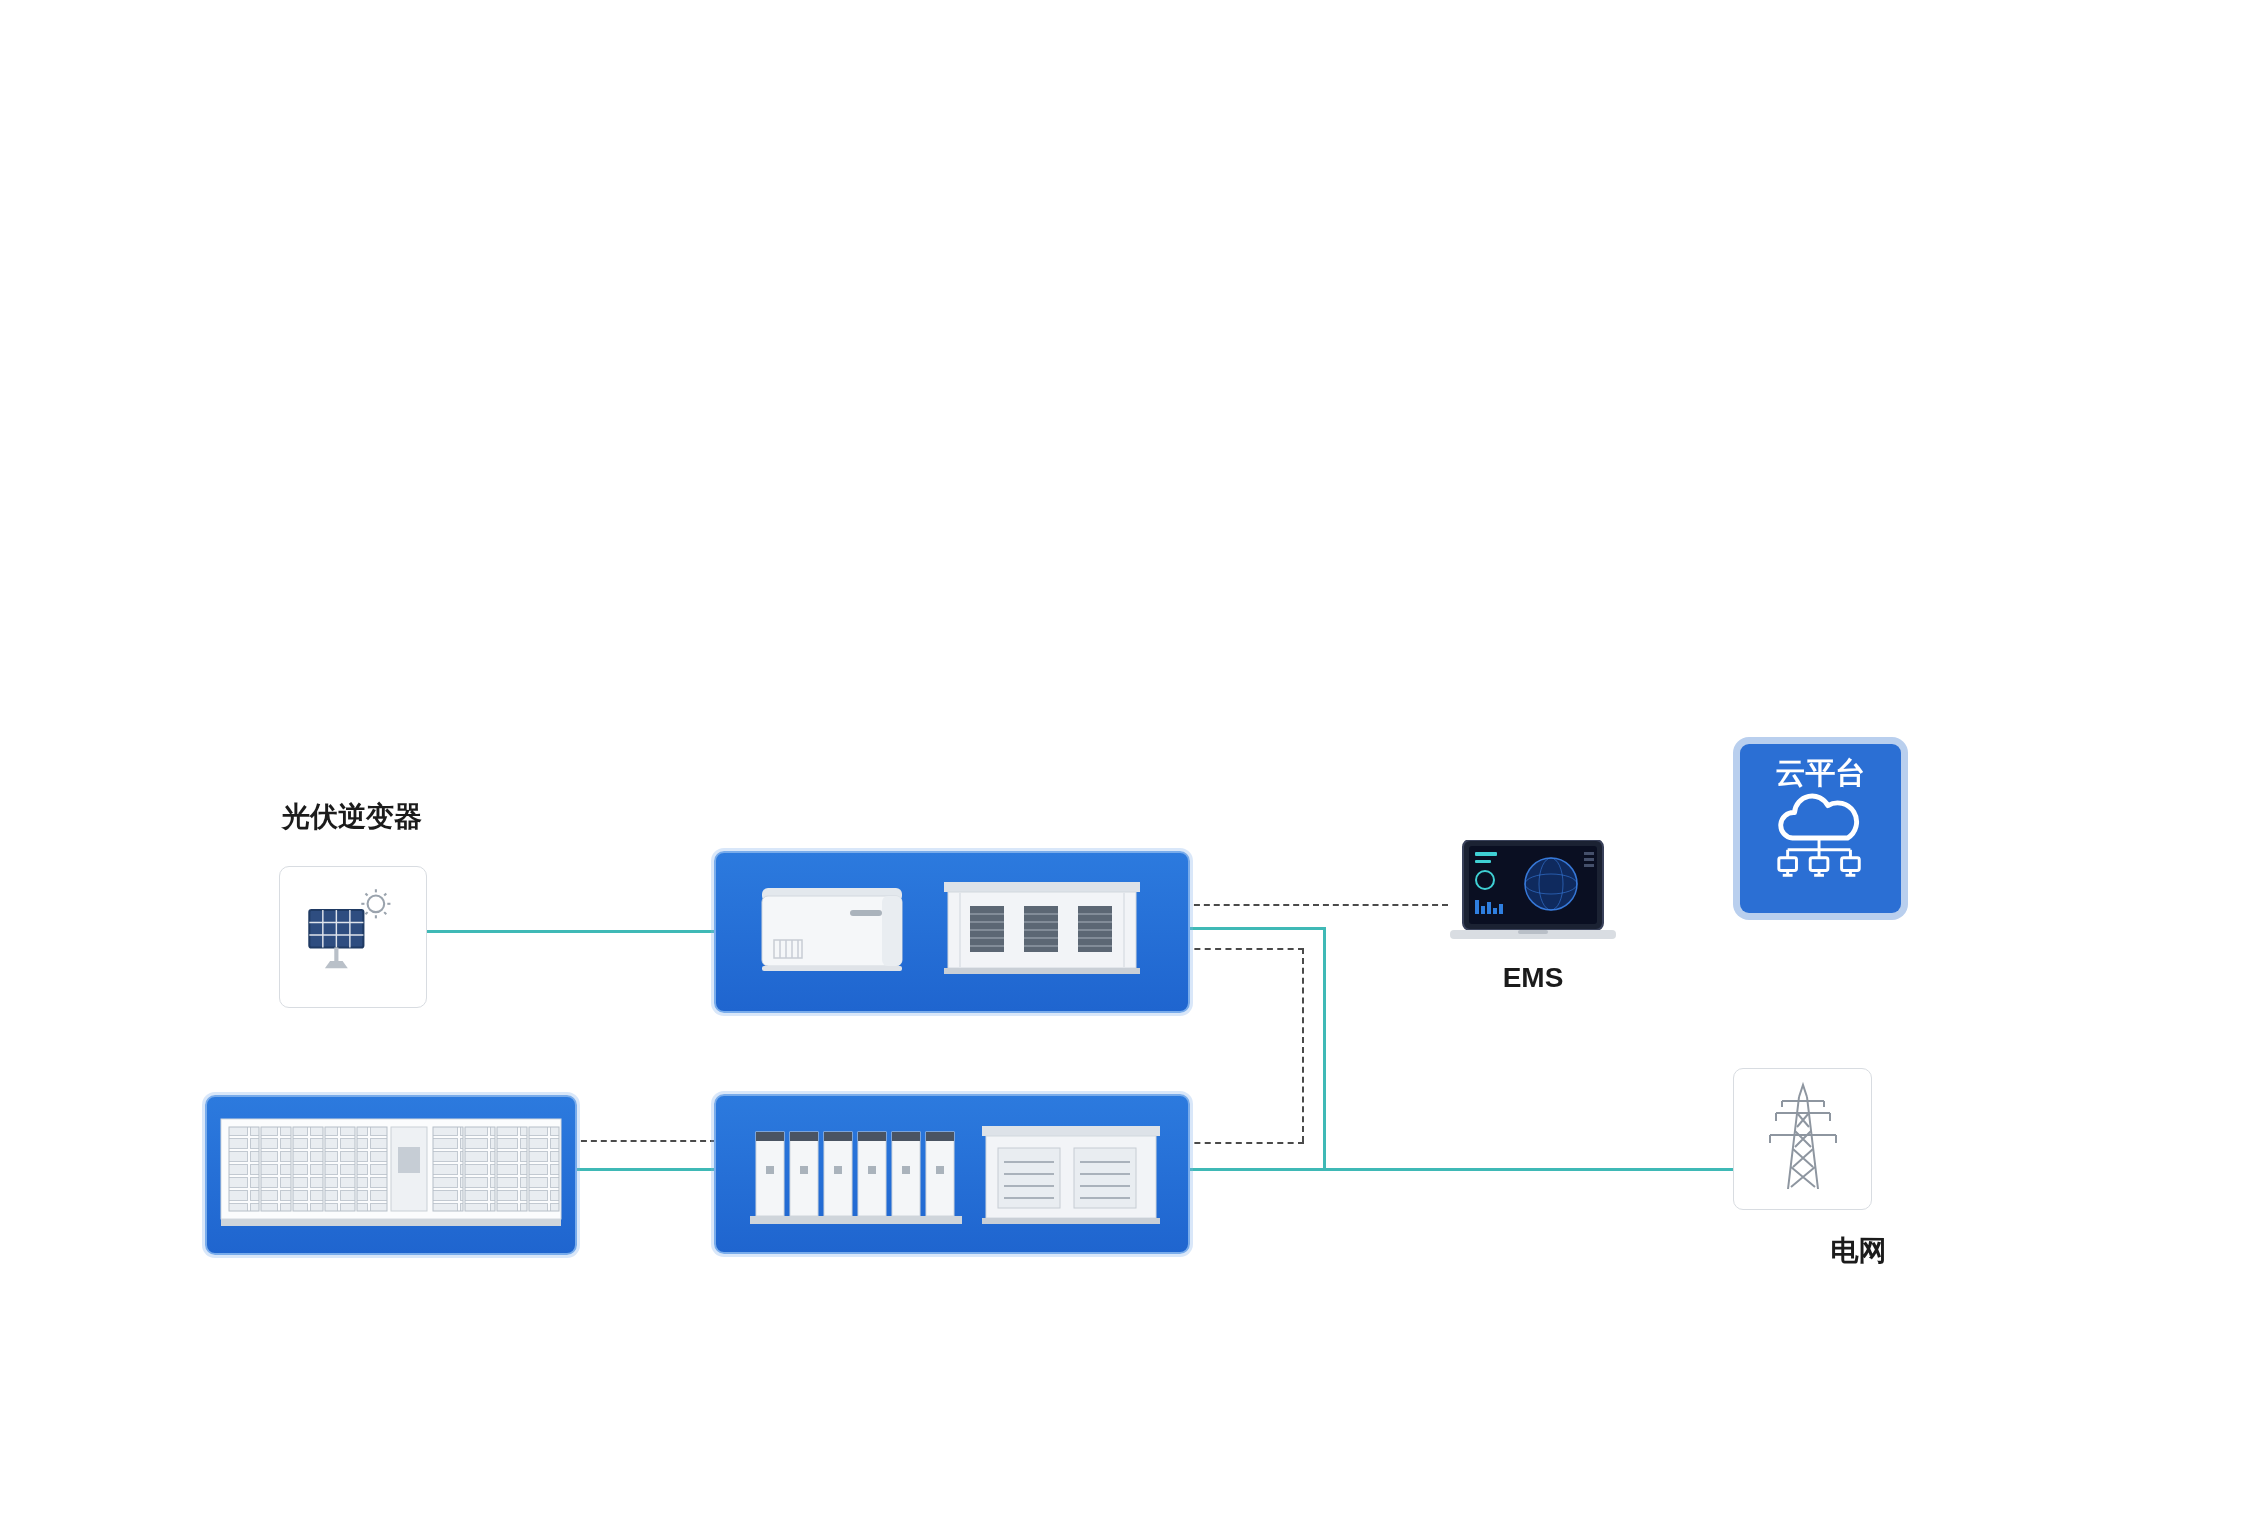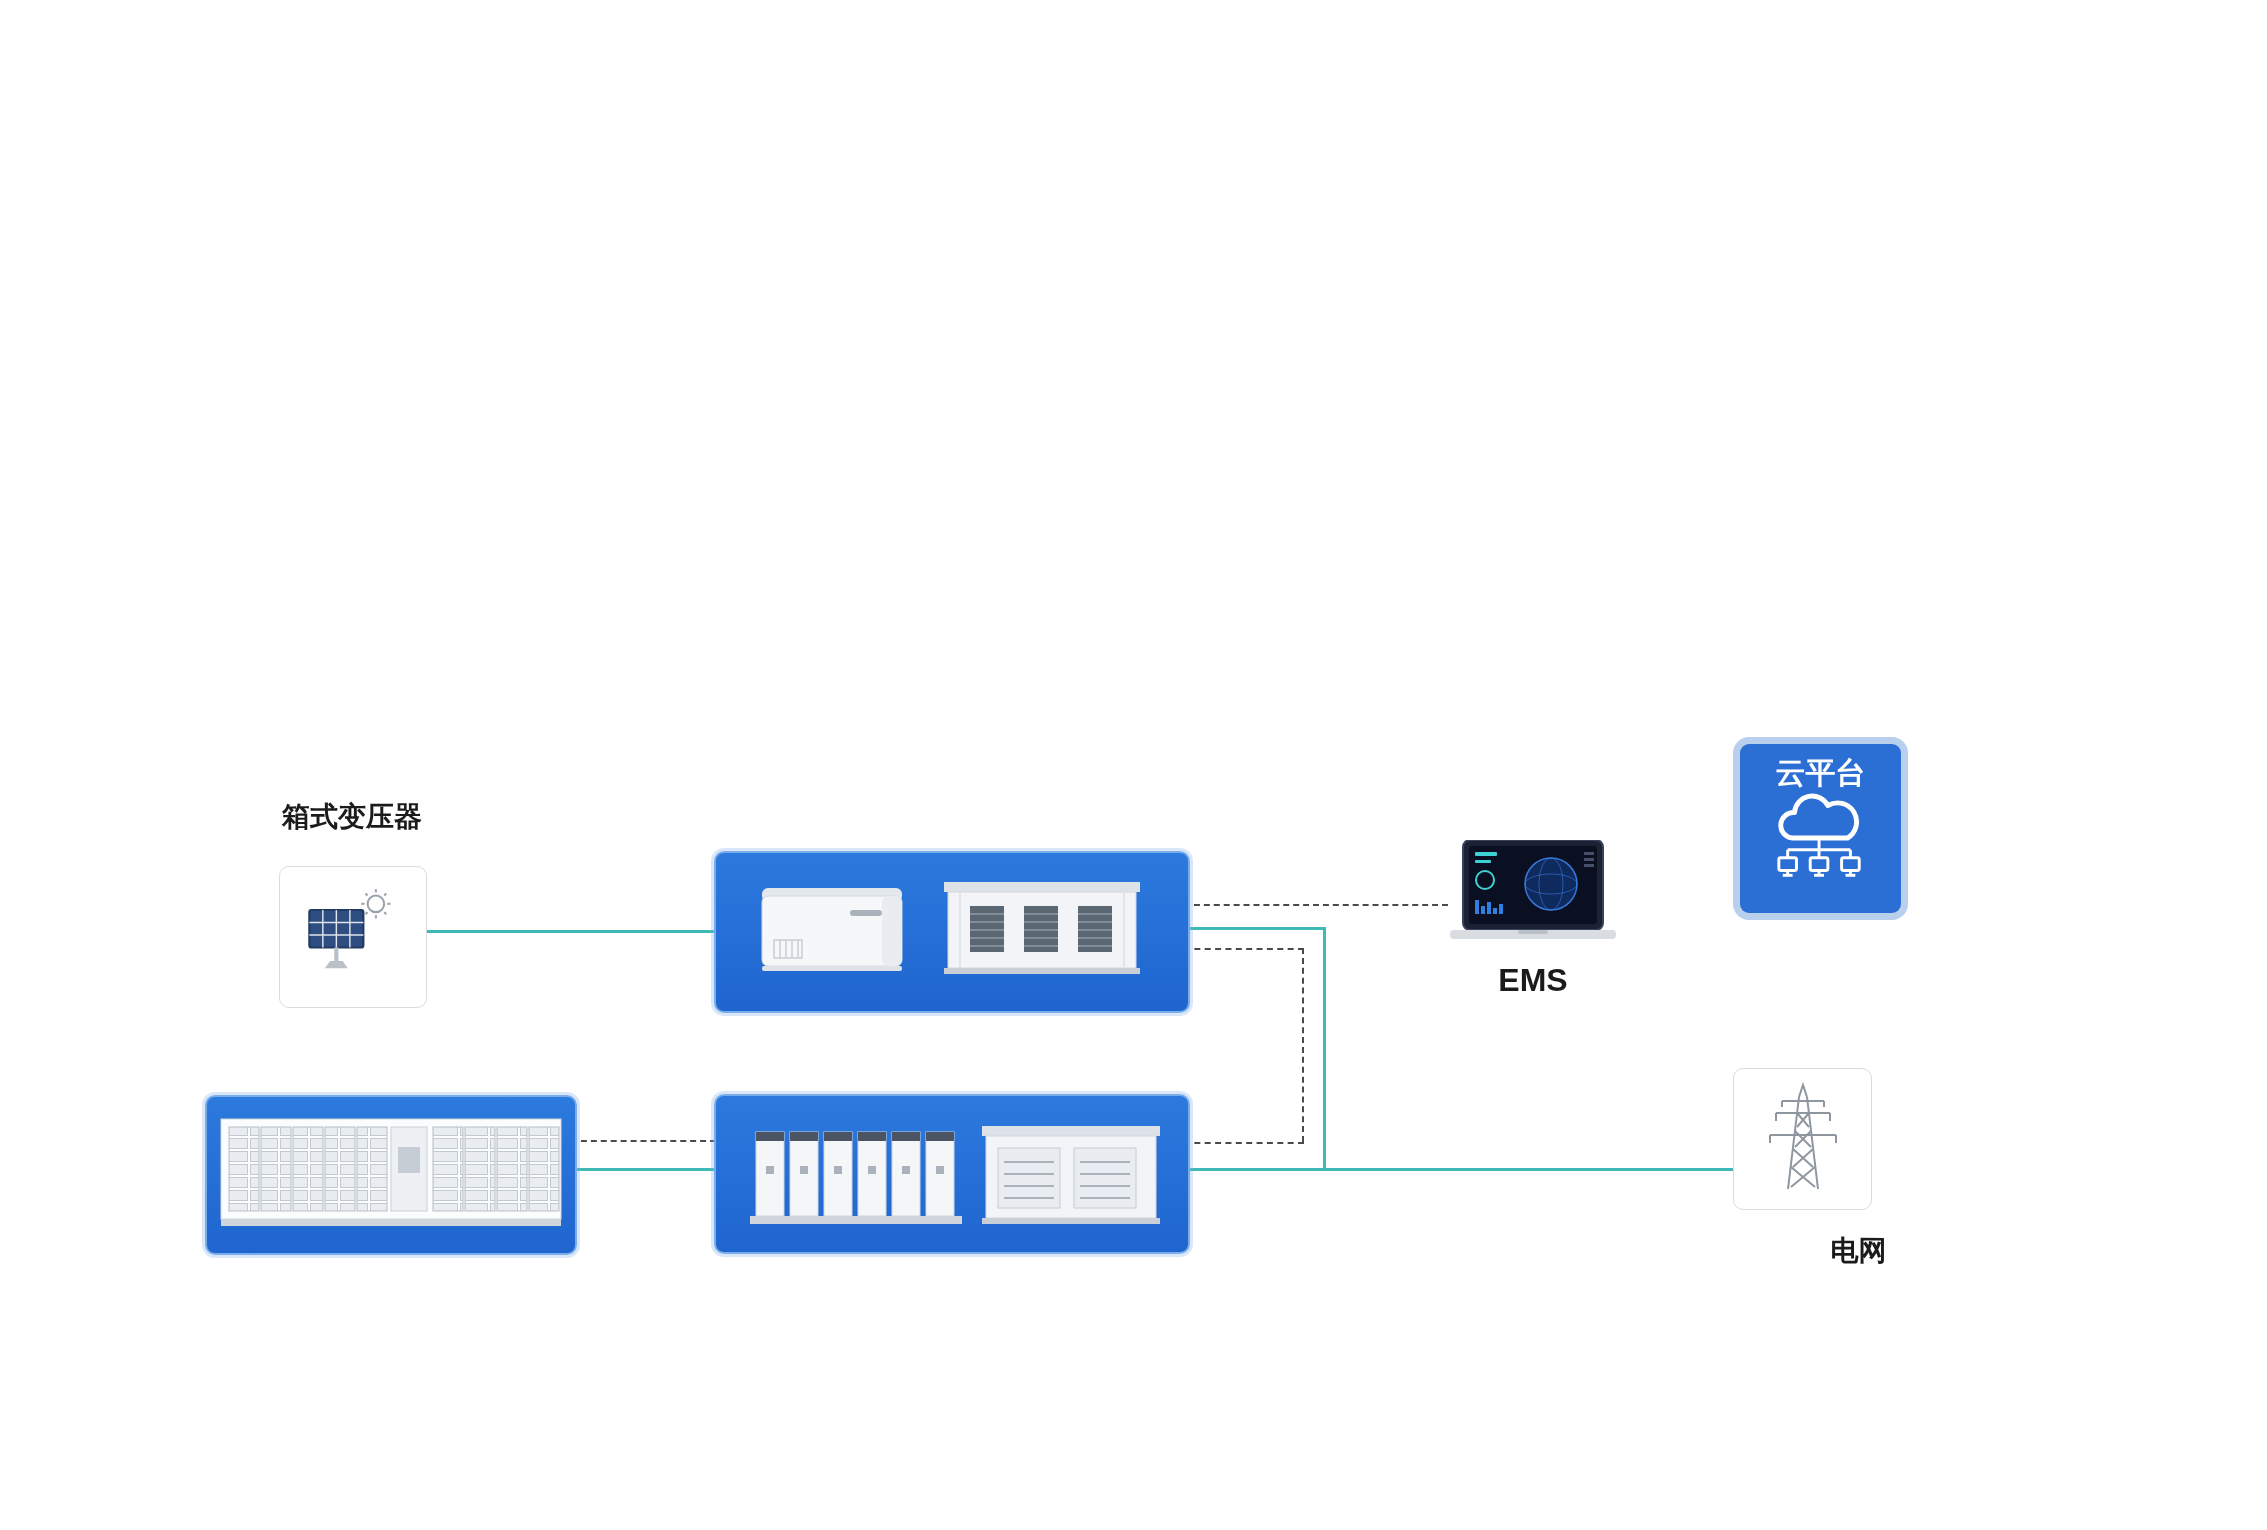--- a/index.html
+++ b/index.html
@@ -65,21 +65,21 @@
   <div class="teal" style="left:1323px;top:927px;width:3px;height:244px;"></div>
   <div class="teal" style="left:1184px;top:1168px;width:549px;height:3px;"></div>
   <div class="teal" style="left:571px;top:1168px;width:145px;height:3px;"></div>
 
   <div class="dash-h" style="left:1184px;top:904px;width:264px;"></div>
   <div class="dash-h" style="left:1184px;top:948px;width:120px;"></div>
   <div class="dash-v" style="left:1302px;top:948px;height:194px;"></div>
   <div class="dash-h" style="left:1184px;top:1142px;width:120px;"></div>
   <div class="dash-h" style="left:571px;top:1140px;width:145px;"></div>
 
-  <div class="node-label" style="left:279px;top:798px;width:146px;">箱式变压器</div>
+  <div class="node-label" style="left:279px;top:798px;width:146px;">光伏逆变器</div>
   <div class="white-box" style="left:279px;top:866px;width:146px;height:140px;">
     <span>
       <svg viewBox="0 0 100 100" width="104" height="104">
         <g stroke="#9aa3ad" stroke-width="2" fill="none">
           <circle cx="72" cy="20" r="8"></circle>
           <line x1="72" y1="6" x2="72" y2="9"></line>
             <line x1="72" y1="31" x2="72" y2="34"></line>
           <line x1="58" y1="20" x2="61" y2="20"></line>
             <line x1="83" y1="20" x2="86" y2="20"></line>
           <line x1="62" y1="10" x2="64" y2="12"></line>
@@ -175,21 +175,21 @@
         <g fill="#45506b">
           <rect x="136" y="12" width="10" height="3"></rect>
             <rect x="136" y="18" width="10" height="3"></rect>
             <rect x="136" y="24" width="10" height="3"></rect>
         </g>
         <rect x="2" y="90" width="166" height="9" rx="4" fill="#d9dde2"></rect>
         <rect x="70" y="90" width="30" height="4" rx="2" fill="#b9bfc7"></rect>
       </svg>
     </span>
   </div>
-  <div class="node-label" style="left:1448px;top:962px;width:170px;font-size:32px;">EMS</div>
+  <div class="node-label" style="left:1448px;top:962px;width:170px;font-size:28px;">EMS</div>
 
   <div class="cloud-frame" style="left:1733px;top:737px;width:175px;height:183px;">
     <div class="cloud-inner">
       <div class="cloud-title">云平台</div>
       <span>
         <svg viewBox="0 0 130 104" width="128" height="102" fill="none" stroke="#ffffff">
           <path d="M36 50 A13 13 0 0 1 38 24 A18 18 0 0 1 72 17 A14 14 0 0 1 92 50 Z" stroke-width="5" stroke-linejoin="round"></path>
           <g stroke-width="3">
             <line x1="63" y1="52" x2="63" y2="62"></line>
             <line x1="31" y1="62" x2="95" y2="62"></line>

